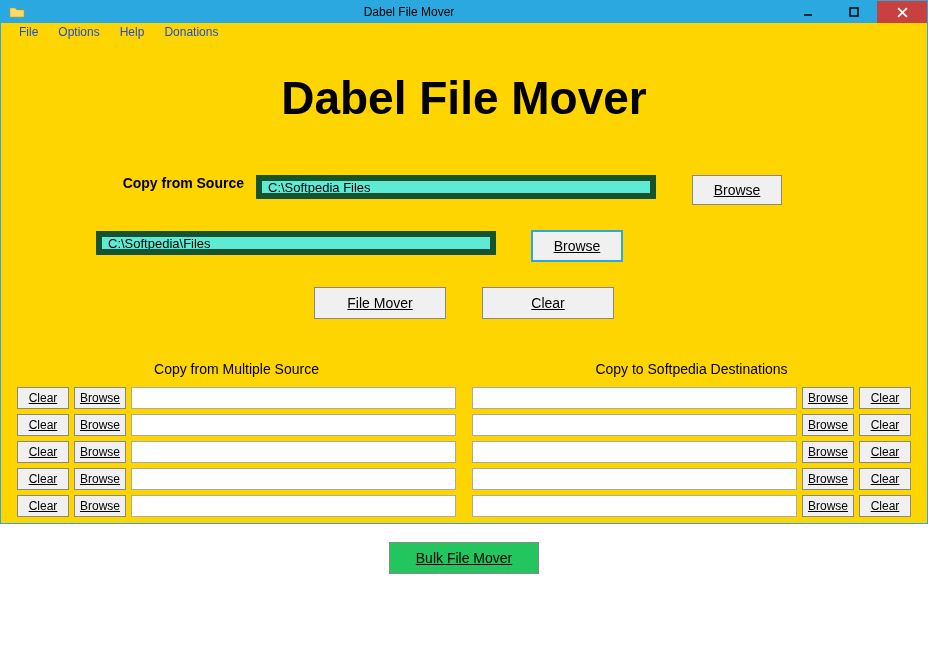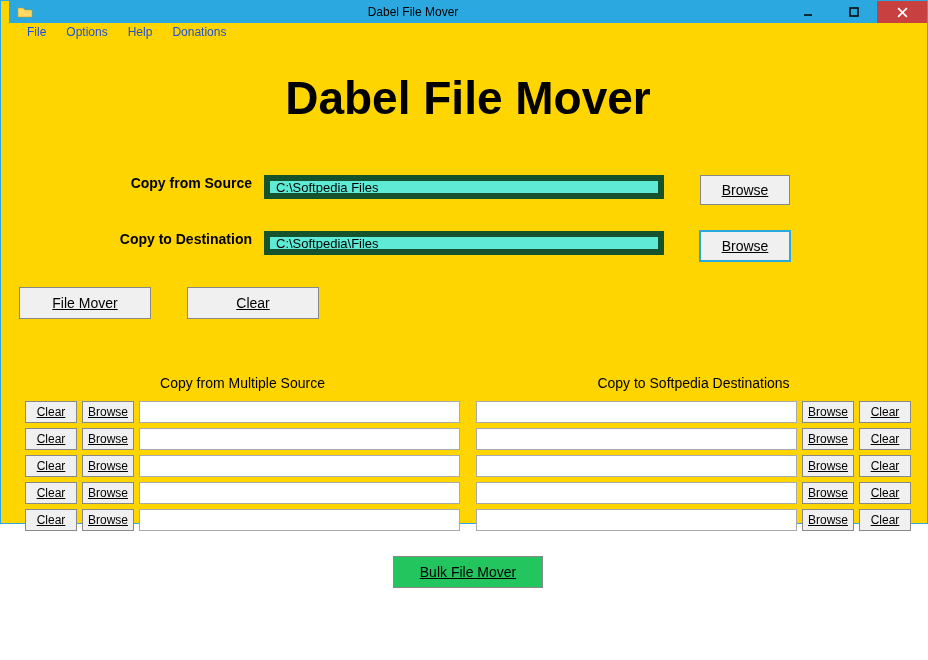--- a/index.html
+++ b/index.html
@@ -1,18 +1,18 @@
 <!DOCTYPE html>
 <html><head>
   <meta charset="utf-8">
   <style>
     * { box-sizing: border-box; margin: 0; padding: 0; }
     body { font-family: Arial, sans-serif; background: #fff; width: 928px; height: 660px; overflow: hidden; }
     
-    .window { width: 928px; height: 524px; border: 1px solid #2ba8e0; background: #ffd500; display: flex; flex-direction: column; padding-left: 8px; }
+    .window { width: 928px; height: 524px; border: 1px solid #2ba8e0; background: #ffd500; display: flex; flex-direction: column; }
     
     .titlebar { height: 30px; background: #2ba8e0; display: flex; align-items: center; padding: 0 0 0 8px; position: relative; }
     .titlebar-icon { width: 16px; height: 16px; margin-right: 8px; }
     .titlebar-title { flex: 1; text-align: center; font-size: 12px; color: #000; }
     .titlebar-controls { display: flex; height: 100%; }
     .tb-btn { width: 46px; height: 22px; display: flex; align-items: center; justify-content: center; font-size: 14px; color: #000; }
     .tb-min { background: #2ba8e0; }
     .tb-max { background: #2ba8e0; }
     .tb-close { background: #c94040; color: #fff; width: 50px; }
     
@@ -22,21 +22,21 @@
     .content { flex: 1; padding: 20px 10px 10px 10px; position: relative; }
     
     .big-title { text-align: center; font-size: 46px; font-weight: bold; color: #000; margin-top: 10px; margin-bottom: 50px; }
     
     .single-row { display: flex; align-items: flex-start; margin-bottom: 26px; padding-left: 85px; }
     .single-label { width: 160px; font-size: 14px; font-weight: bold; text-align: right; padding-right: 12px; }
     .single-input { width: 400px; height: 24px; border: 6px solid #14532d; background: #5eead4; font-size: 13px; padding: 2px 6px; }
     .single-browse { width: 90px; height: 30px; margin-left: 36px; background: #f0f0f0; border: 1px solid #888; font-size: 14px; cursor: pointer; }
     .single-browse.focused { border: 1px solid #2ba8e0; box-shadow: 0 0 0 1px #2ba8e0; }
     
-    .action-row { display: flex; gap: 36px; margin-top: 6px; margin-bottom: 56px; }
+    .action-row { display: flex; justify-content: center; gap: 36px; margin-top: 6px; margin-bottom: 42px; }
     .action-btn { width: 132px; height: 32px; background: #f0f0f0; border: 1px solid #888; font-size: 14px; cursor: pointer; }
     
     .multi-section { display: flex; gap: 16px; padding: 0 6px; }
     .multi-col { flex: 1; }
     .multi-header { text-align: center; font-size: 14px; font-weight: normal; margin-bottom: 10px; }
     
     .multi-row { display: flex; align-items: center; gap: 5px; margin-bottom: 5px; }
     .multi-row.left { justify-content: flex-start; }
     .multi-row.right { justify-content: flex-end; }
     .small-btn { width: 52px; height: 22px; background: #f0f0f0; border: 1px solid #888; font-size: 12px; cursor: pointer; }
@@ -91,21 +91,20 @@
 
     <h1 class="big-title">Dabel File Mover</h1>
 
     <div class="single-row">
       <div class="single-label">Copy from Source</div>
       <input type="text" class="single-input" value="C:\Softpedia Files" style="">
       <button class="single-browse">Browse</button>
     </div>
 
     <div class="single-row">
-      <div class="single-label">Copy to Destination</div>
       <input type="text" class="single-input" value="C:\Softpedia\Files" style="">
       <button class="single-browse focused">Browse</button>
     </div>
 
     <div class="action-row">
       <button class="action-btn">File Mover</button>
       <button class="action-btn">Clear</button>
     </div>
 
     <div class="multi-section">

